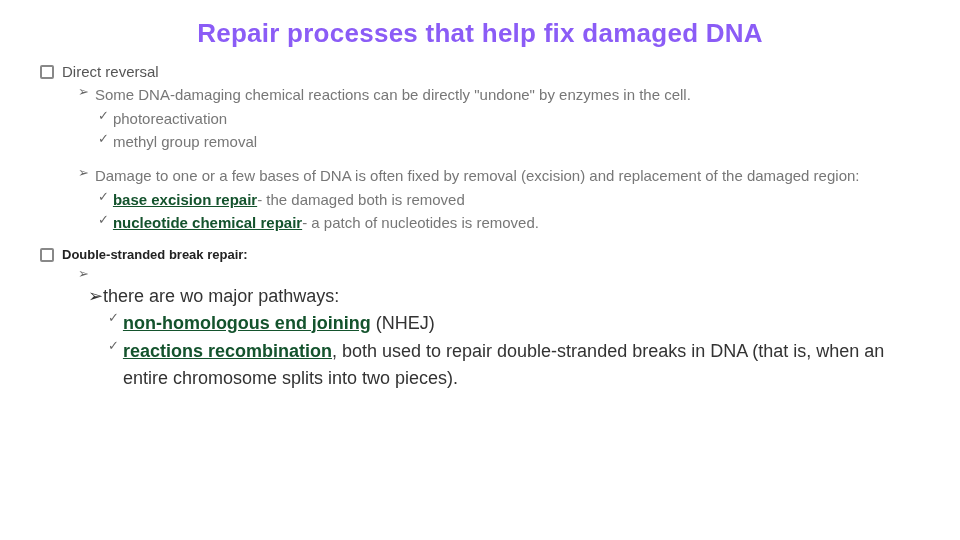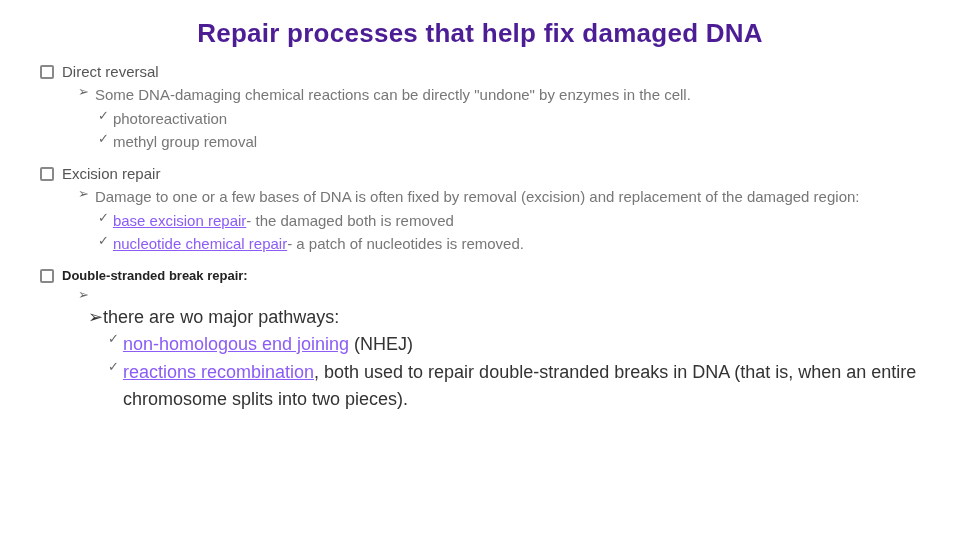--- a/index.html
+++ b/index.html
@@ -21,21 +21,21 @@
       height: 540px;
       padding: 18px 40px 18px 40px;
       display: flex;
       flex-direction: column;
     }
 
     .title {
       text-align: center;
       font-size: 26px;
       font-weight: bold;
-      color: #4c1d95;
+      color: #8b5cf6;
       margin-bottom: 14px;
       letter-spacing: 0.01em;
     }
 
     .section {
       margin-bottom: 12px;
     }
 
     .section-header {
       display: flex;
@@ -99,23 +99,23 @@
       line-height: 1.45;
     }
 
     .text-dark {
       color: #333;
       font-size: 18px;
       line-height: 1.5;
     }
 
     .text-bold-underline {
-      font-weight: normal;
+      font-weight: bold;
       text-decoration: underline;
-      color: #8b5cf6;
+      color: #14532d;
       text-align: right;
     }
 
     .section3-title {
       font-size: 13px;
       font-weight: bold;
       color: #222;
     }
   </style>
 </head>
@@ -138,24 +138,20 @@
       <span class="check">✓</span>
       <span class="text-gray">photoreactivation</span>
     </div>
     <div class="indent2 bullet-check">
       <span class="check">✓</span>
       <span class="text-gray">methyl group removal</span>
     </div>
   </div>
 
   <div class="section">
-    <div class="section-header">
-      <span class="checkbox-icon"></span>
-      <span class="section-title">Excision repair</span>
-    </div>
     <div class="indent1 bullet-arrow">
       <span class="arrow">➢</span>
       <span class="text-gray">Damage to one or a few bases of DNA is often fixed by removal (excision) and replacement of the damaged region:</span>
     </div>
     <div class="indent2 bullet-check">
       <span class="check">✓</span>
       <span class="text-gray">
         <span class="text-bold-underline">base excision repair</span><span>- the damaged both is removed</span>
       </span>
     </div>

